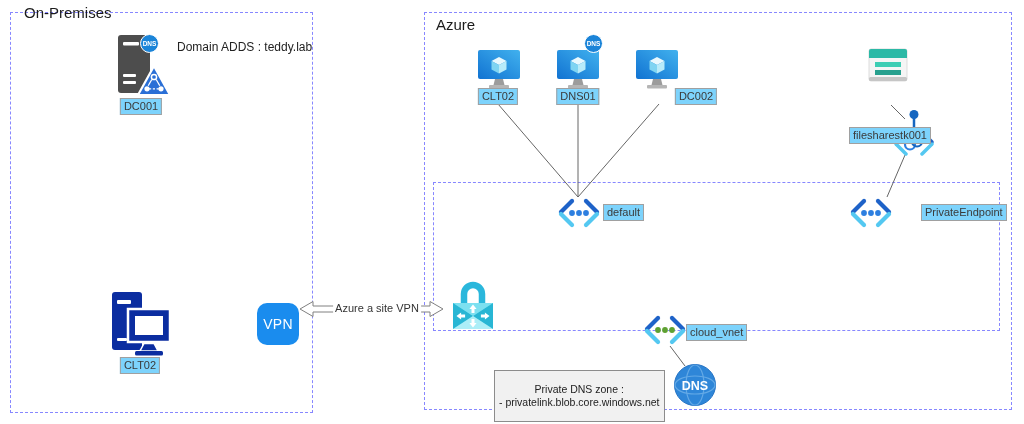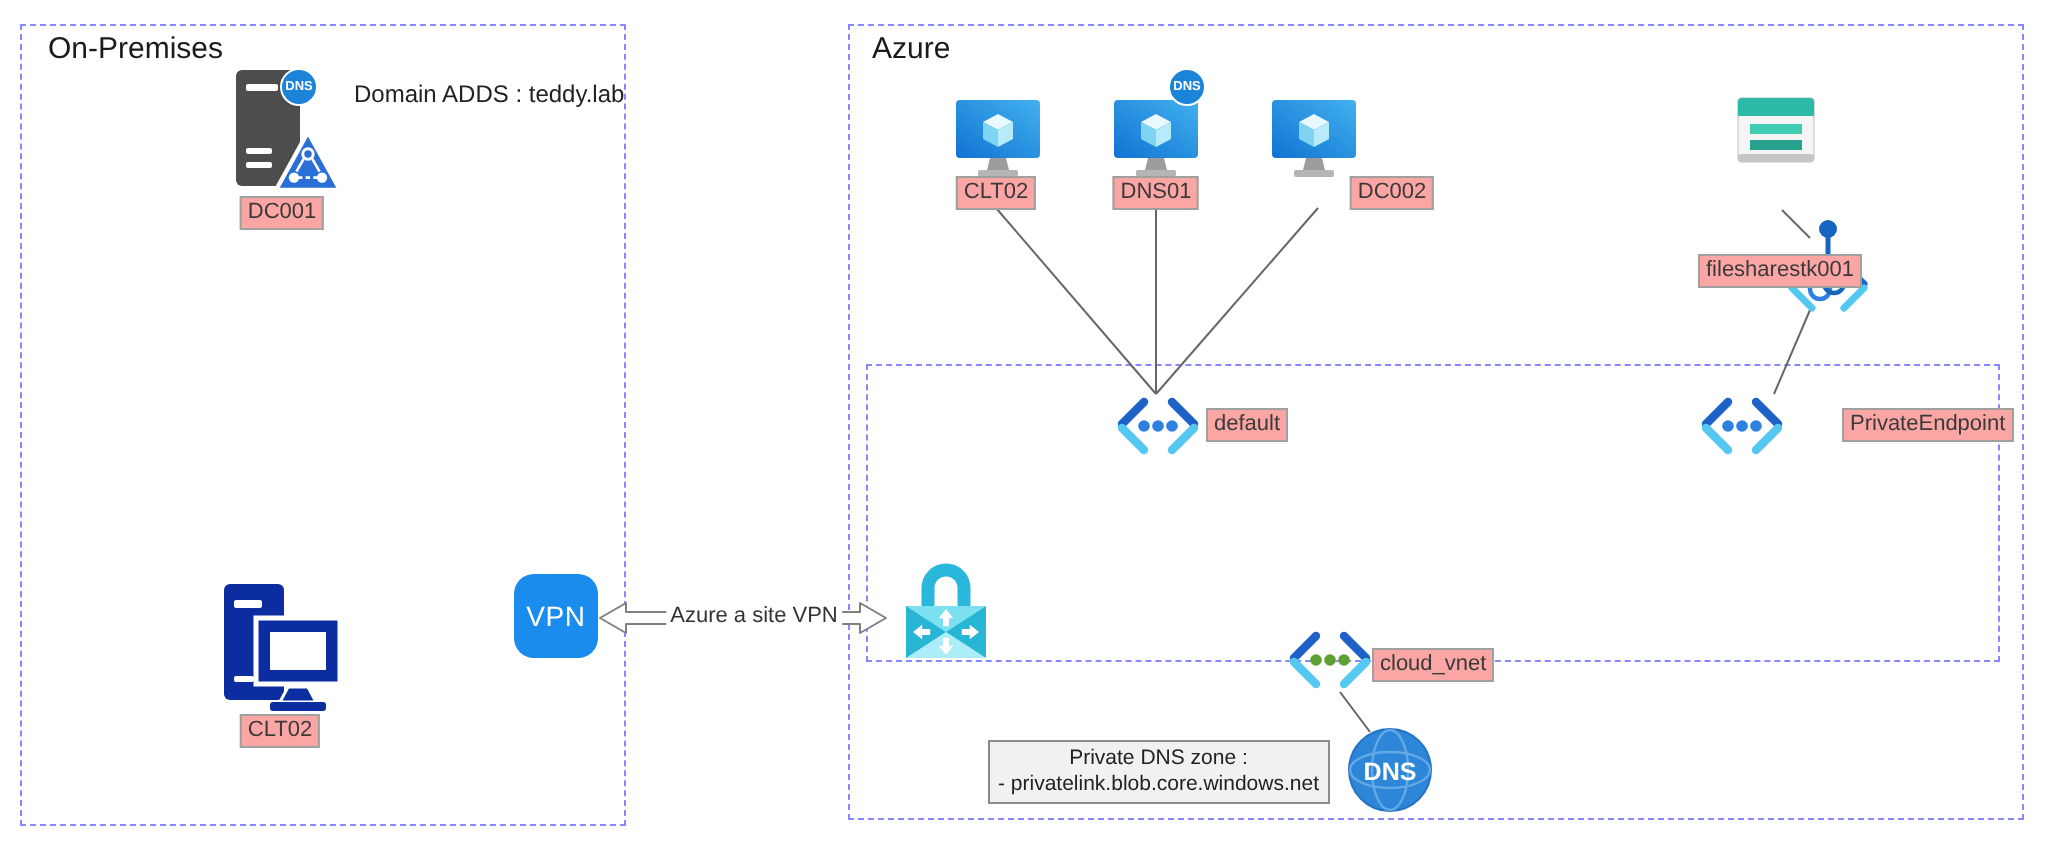--- a/index.html
+++ b/index.html
@@ -3,44 +3,44 @@
 <meta charset="utf-8">
 <style>
   html,body{margin:0;padding:0;background:#fff;}
   .canvas{position:relative;width:1024px;height:424px;background:#ffffff;
           font-family:"Liberation Sans",sans-serif;overflow:hidden;}
   .region{position:absolute;border:1px dashed #8787ff;box-sizing:border-box;background:transparent;}
   .region-title{position:absolute;font-size:15px;color:#1b1b1b;white-space:nowrap;}
   .connectors{position:absolute;left:0;top:0;z-index:1;}
   .node{position:absolute;z-index:2;}
   .node-label{position:absolute;z-index:3;font-size:11px;line-height:15px;color:#3a3a3a;
-              background:#fca5a5;border:1px solid #a0a0a0;padding:0 3px;white-space:nowrap;}
+              background:#7dd3fc;border:1px solid #a0a0a0;padding:0 3px;white-space:nowrap;}
   .centered{transform:translateX(-50%);}
   .note{position:absolute;z-index:3;font-size:12px;color:#222;white-space:nowrap;}
-  .vpn-btn{position:absolute;left:257px;top:287px;width:42px;height:42px;background:#1a8cee;
+  .vpn-btn{position:absolute;left:257px;top:303px;width:42px;height:42px;background:#1a8cee;
            border-radius:10px;color:#fff;display:flex;align-items:center;justify-content:center;
            font-size:14px;z-index:2;letter-spacing:.3px;}
   .dns-badge{position:absolute;z-index:4;width:19px;height:19px;border-radius:50%;background:#1b84d8;
              border:1.5px solid #fff;color:#fff;font-size:6.5px;font-weight:bold;
              display:flex;align-items:center;justify-content:center;box-sizing:border-box;}
   .arrow-label{position:absolute;z-index:3;font-size:11px;color:#333;background:#fff;
                padding:0 2px;white-space:nowrap;transform:translateX(-50%);}
   .dns-zone{position:absolute;z-index:3;left:494px;top:370px;background:#f1f1f1;border:1px solid #8c8c8c;
-            font-size:10.5px;line-height:13px;color:#222;text-align:center;padding:2px 4px;white-space:nowrap;}
+            font-size:10.5px;line-height:13px;color:#222;text-align:center;padding:12px 4px;white-space:nowrap;}
 </style>
 </head>
 <body>
 
 <div class="canvas">
 
   <div class="region" style="left:10px;top:12px;width:303px;height:401px;"></div>
   <div class="region" style="left:424px;top:12px;width:588px;height:398px;"></div>
   <div class="region" style="left:433px;top:182px;width:567px;height:149px;"></div>
 
-  <div class="region-title" style="left:24px;top:16px;">On-Premises</div>
+  <div class="region-title" style="left:24px;top:4px;">On-Premises</div>
   <div class="region-title" style="left:436px;top:16px;">Azure</div>
 
   <svg class="connectors" width="1024" height="424" viewBox="0 0 1024 424">
     <g stroke="#666" stroke-width="1" fill="none">
       <path d="M498,104 L578,197"></path>
       <path d="M578,104 L578,197"></path>
       <path d="M659,104 L578,197"></path>
       <path d="M891,105 L905,119"></path>
       <path d="M905,155 L887,197"></path>
       <path d="M670,346 L685,366"></path>

